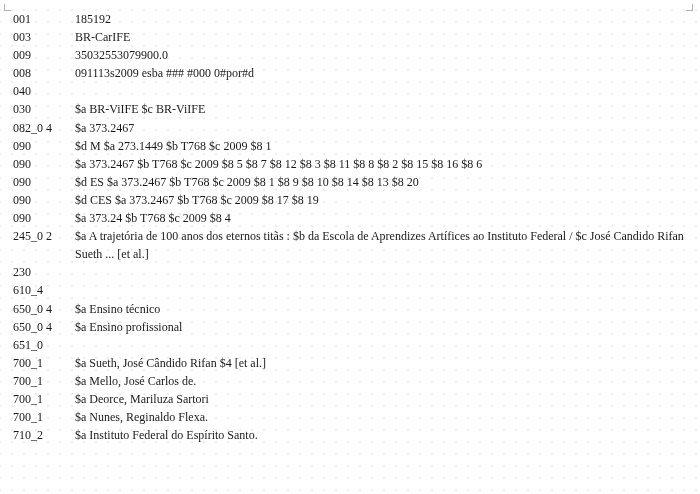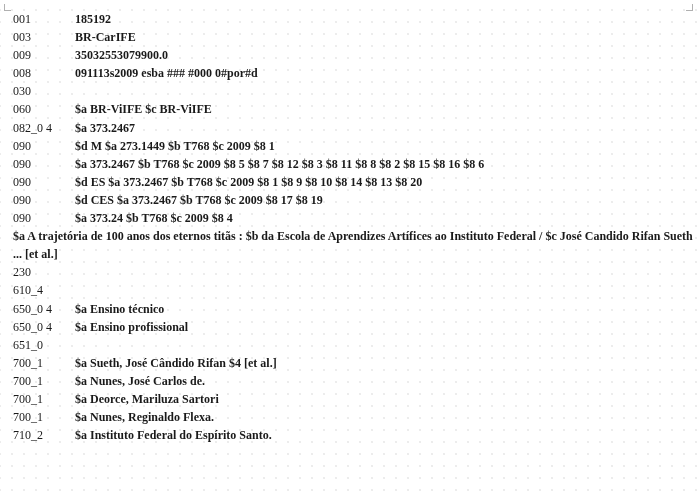--- a/index.html
+++ b/index.html
@@ -8,21 +8,21 @@
   .page { position:absolute; left:0; top:0; width:700px; height:494px;
           background-image: radial-gradient(circle, #d6d6d6 0.6px, transparent 0.8px);
           background-size: 12px 12px; background-position: 6px 4px; }
   .corner { position:absolute; left:4px; top:4px; width:6px; height:6px;
             border-left:1px solid #b0b0b0; border-bottom:1px solid #b0b0b0; }
   .corner-tr { position:absolute; left:686px; top:4px; width:6px; height:6px;
             border-right:1px solid #b0b0b0; border-bottom:1px solid #b0b0b0; }
   .lines { position:absolute; left:13px; top:10px; width:680px; }
   .line { display:flex; font-size:12px; line-height:18.1px; white-space:nowrap; }
   .tag { width:62px; flex:none; }
-  .val { flex:1; white-space:normal;font-weight:bold; }
+  .val { flex:1; white-space:normal; }
 </style>
 </head>
 <body>
 
 <div class="page">
   <div class="corner"></div>
   <div class="corner-tr"></div>
   <div class="lines" id="lines">
       <div class="line">
         <span class="tag">001</span>
@@ -34,25 +34,25 @@
       </div>
       <div class="line">
         <span class="tag">009</span>
         <span class="val">35032553079900.0</span>
       </div>
       <div class="line">
         <span class="tag">008</span>
         <span class="val">091113s2009 esba ### #000 0#por#d</span>
       </div>
       <div class="line">
-        <span class="tag">030</span>
+        <span class="tag">040</span>
         <span class="val"></span>
       </div>
       <div class="line">
-        <span class="tag">060</span>
+        <span class="tag">030</span>
         <span class="val">$a BR-ViIFE $c BR-ViIFE</span>
       </div>
       <div class="line">
         <span class="tag">082_0 4</span>
         <span class="val">$a 373.2467</span>
       </div>
       <div class="line">
         <span class="tag">090</span>
         <span class="val">$d M $a 273.1449 $b T768 $c 2009 $8 1</span>
       </div>
@@ -66,20 +66,21 @@
       </div>
       <div class="line">
         <span class="tag">090</span>
         <span class="val">$d CES $a 373.2467 $b T768 $c 2009 $8 17 $8 19</span>
       </div>
       <div class="line">
         <span class="tag">090</span>
         <span class="val">$a 373.24 $b T768 $c 2009 $8 4</span>
       </div>
       <div class="line">
+        <span class="tag">245_0 2</span>
         <span class="val">$a A trajetória de 100 anos dos eternos titãs : $b da Escola de Aprendizes Artífices ao Instituto Federal / $c José Candido Rifan Sueth ... [et al.]</span>
       </div>
       <div class="line">
         <span class="tag">230</span>
         <span class="val"></span>
       </div>
       <div class="line">
         <span class="tag">610_4</span>
         <span class="val"></span>
       </div>
@@ -94,21 +95,21 @@
       <div class="line">
         <span class="tag">651_0</span>
         <span class="val"></span>
       </div>
       <div class="line">
         <span class="tag">700_1</span>
         <span class="val">$a Sueth, José Cândido Rifan $4 [et al.]</span>
       </div>
       <div class="line">
         <span class="tag">700_1</span>
-        <span class="val">$a Nunes, José Carlos de.</span>
+        <span class="val">$a Mello, José Carlos de.</span>
       </div>
       <div class="line">
         <span class="tag">700_1</span>
         <span class="val">$a Deorce, Mariluza Sartori</span>
       </div>
       <div class="line">
         <span class="tag">700_1</span>
         <span class="val">$a Nunes, Reginaldo Flexa.</span>
       </div>
       <div class="line">

